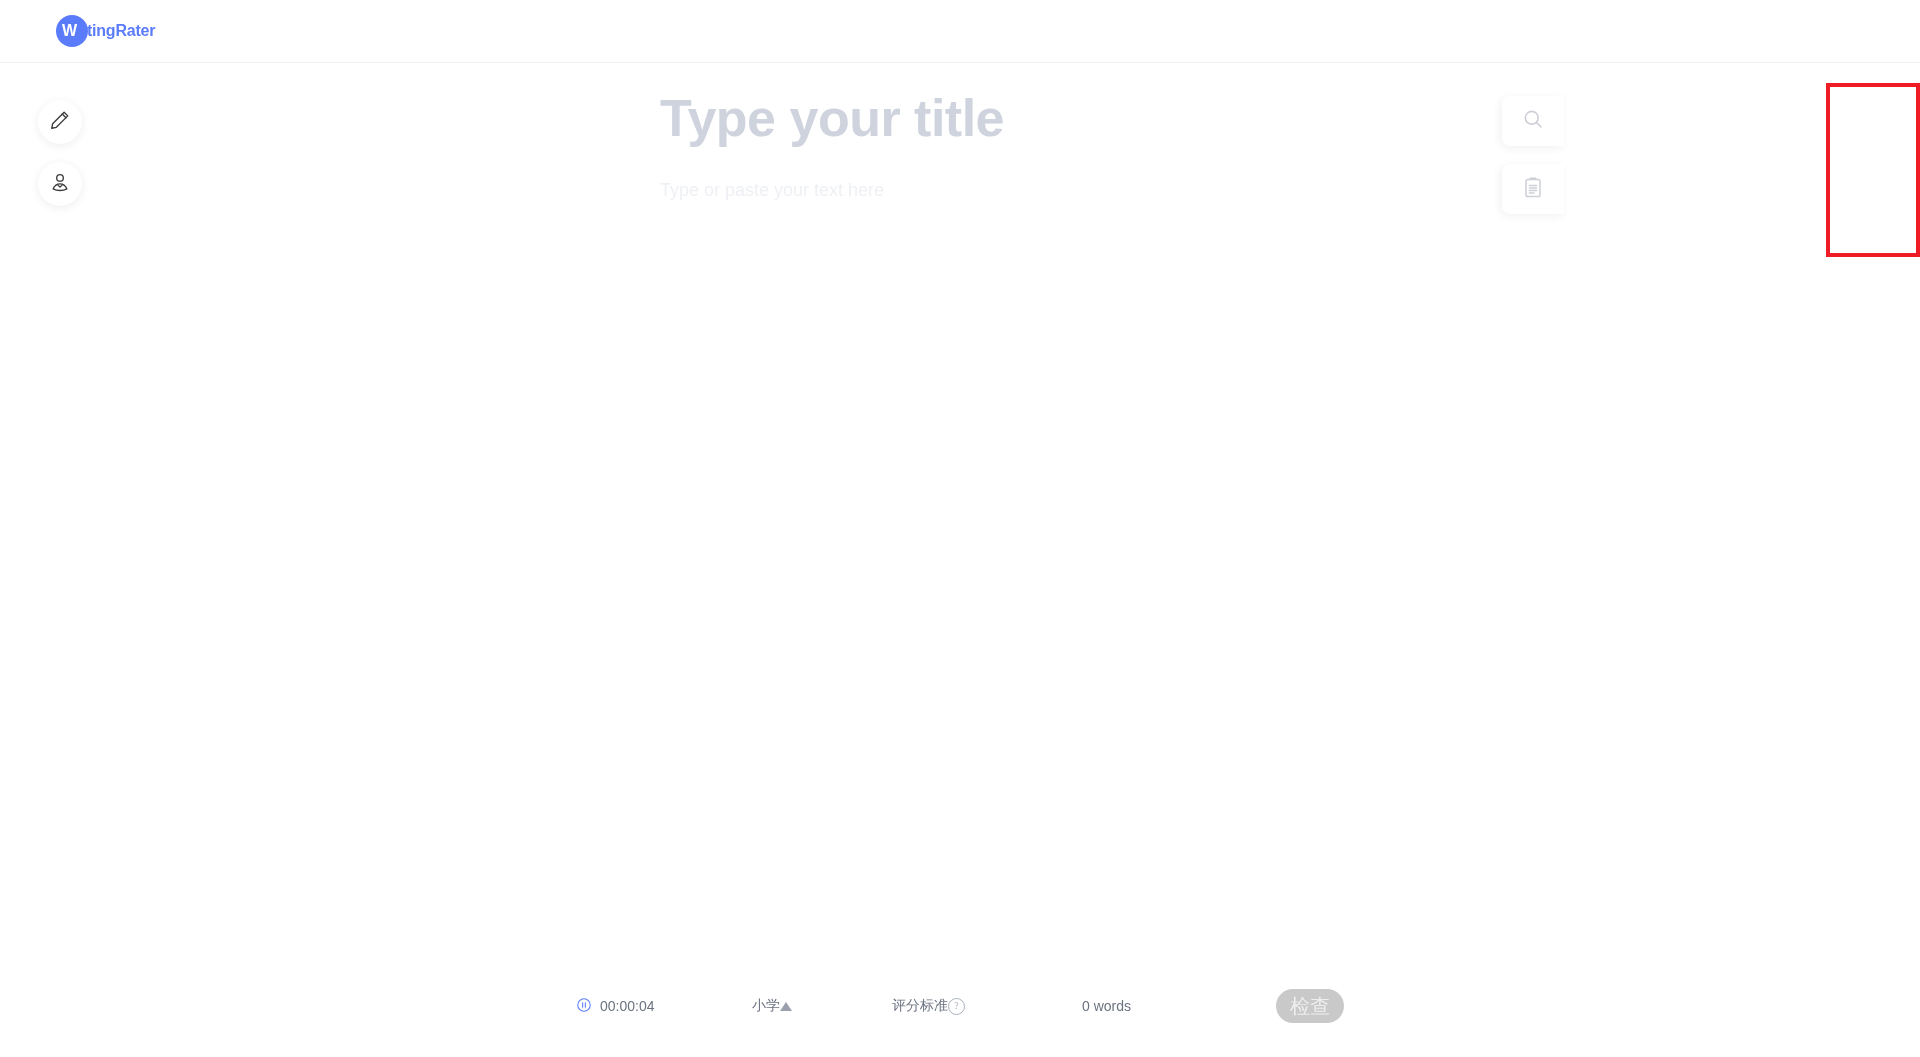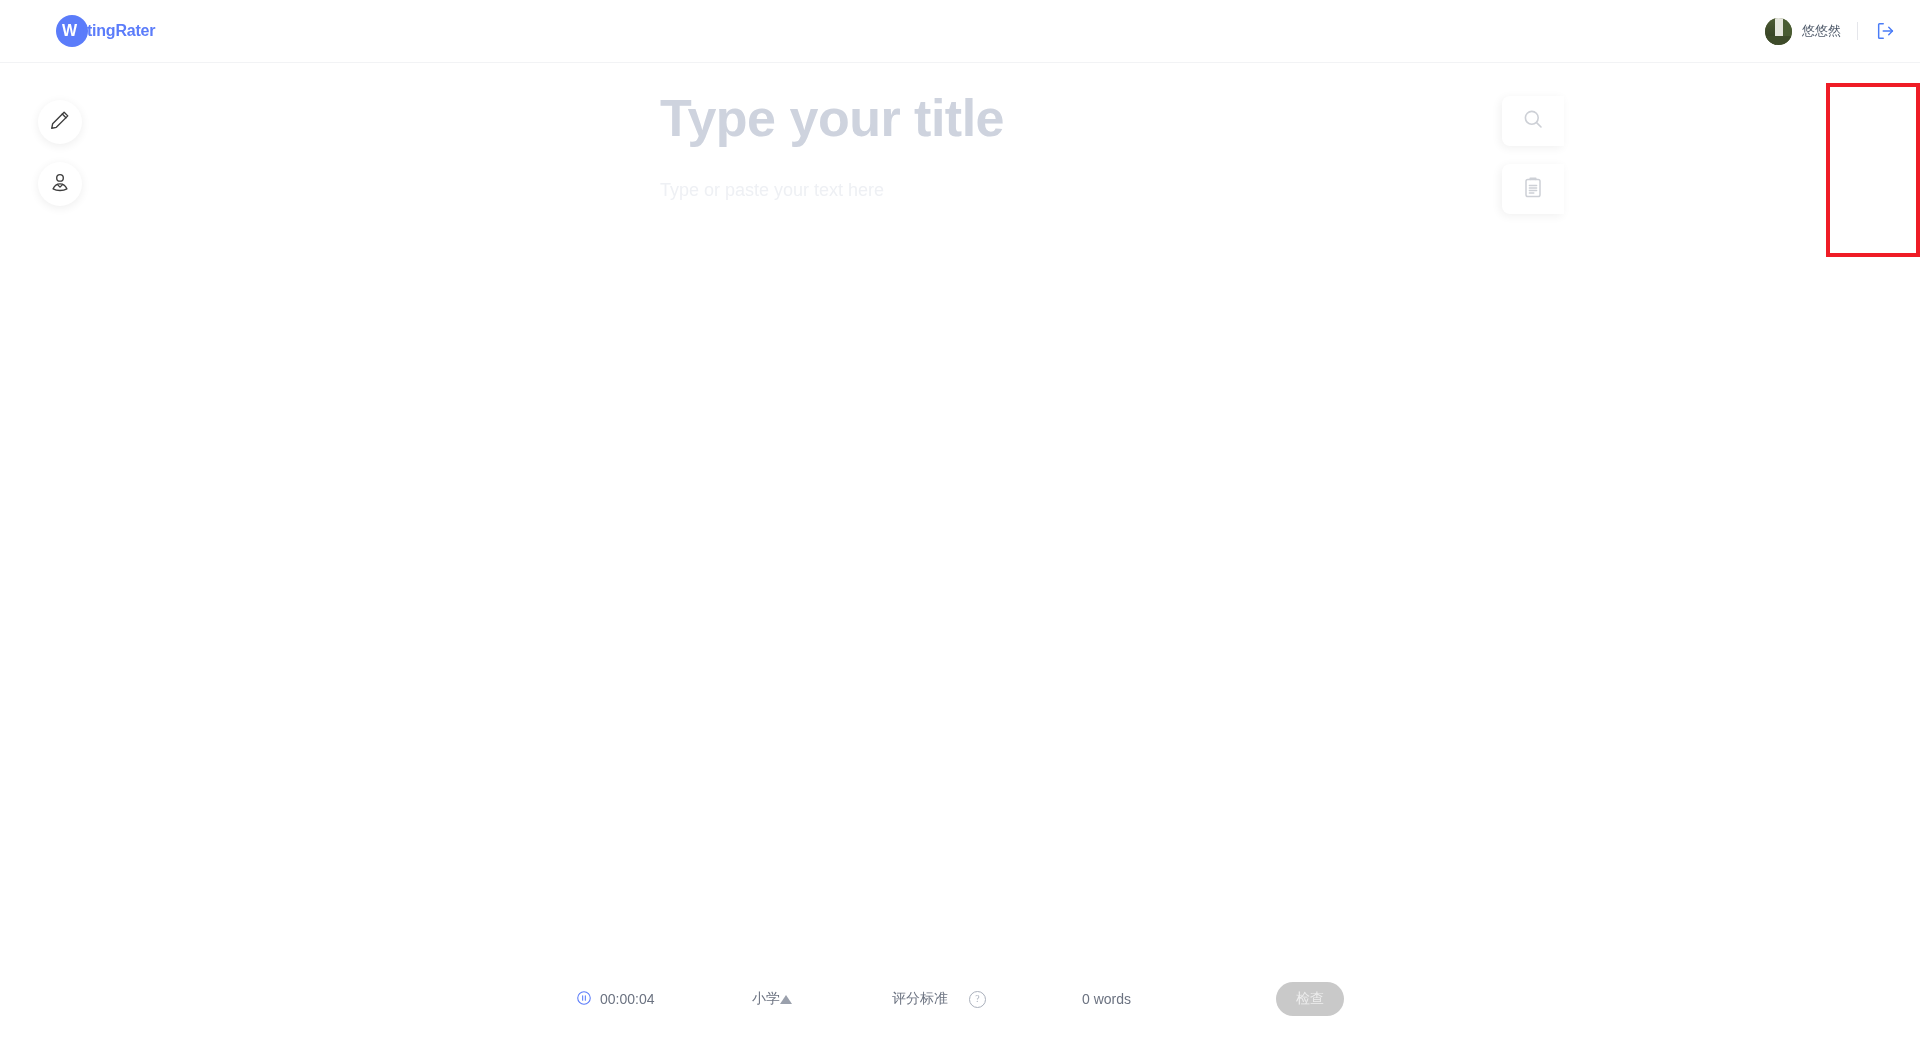--- a/index.html
+++ b/index.html
@@ -204,21 +204,21 @@
     border: 4px solid #ef1c26;
     box-sizing: border-box;
     pointer-events: none;
     z-index: 50;
   }
 
   
   .bottom-bar {
     position: absolute;
     left: 0;
-    bottom: 15px;
+    bottom: 8px;
     width: 1920px;
     height: 86px;
     display: flex;
     align-items: center;
     justify-content: center;
     background: #ffffff;
   }
   .bottom-inner {
     display: flex;
     align-items: center;
@@ -226,21 +226,21 @@
   }
   .bb-item {
     display: flex;
     align-items: center;
     font-size: 14px;
     color: #6b7280;
     white-space: nowrap;
   }
   .bb-timer { width: 176px; gap: 8px; }
   .bb-level { width: 140px; cursor: pointer; }
-  .bb-rubric { width: 190px; gap: 21px; cursor: pointer; }
+  .bb-rubric { width: 190px; gap: 0; cursor: pointer; }
   .bb-words { width: 170px; text-align: center; }
   .caret-up {
     width: 0; height: 0;
     border-left: 6px solid transparent;
     border-right: 6px solid transparent;
     border-bottom: 9px solid #9aa0ac;
   }
   .help-icon {
     width: 15px; height: 15px;
     border-radius: 50%;
@@ -251,58 +251,41 @@
     text-align: center;
     font-family: "Liberation Serif", serif;
   }
   .check-btn {
     width: 68px;
     height: 34px;
     border-radius: 17px;
     background: #c9c9c9;
     border: none;
     color: #eeeeee;
-    font-size: 14px;
+    font-size: 20px;
     font-family: "Liberation Sans", sans-serif;
     cursor: default;
     display: flex;
     align-items: center;
     justify-content: center;
     margin-left: 24px;
   }
 </style>
 </head>
 <body>
 
 <div id="app">
 
   <div class="header">
 
     <div class="logo-wrap">
       <div class="logo-circle"></div>
       <div class="logo-text"><span class="first-letter">W</span><span>ritingRater</span></div>
     </div>
 
-    <div class="header-right">
-      <div class="avatar">
-        <div class="a1"></div>
-          <div class="a2"></div>
-          <div class="a3"></div>
-          <div class="a4"></div>
-      </div>
-      <div class="username">悠悠然</div>
-      <div class="hdr-divider"></div>
-      <div class="logout-btn">
-        <svg width="22" height="22" viewBox="0 0 24 24" fill="none" stroke="#4a7cf7" stroke-width="1.6" stroke-linecap="round" stroke-linejoin="round">
-          <path d="M9 4H5a1 1 0 0 0-1 1v14a1 1 0 0 0 1 1h4"></path>
-          <path d="M15 8l4 4-4 4"></path>
-          <path d="M19 12H9"></path>
-        </svg>
-      </div>
-    </div>
   </div>
 
   <div class="left-rail">
     <div class="rail-btn">
       <span>
         <svg width="22" height="22" viewBox="0 0 24 24" fill="none" stroke="#3d3d3d" stroke-width="1.5" stroke-linecap="round" stroke-linejoin="round">
           <path d="M16.5 3.5l4 4L8 20l-5 1 1-5z"></path>
           <path d="M14.5 5.5l4 4"></path>
         </svg>
       </span>

